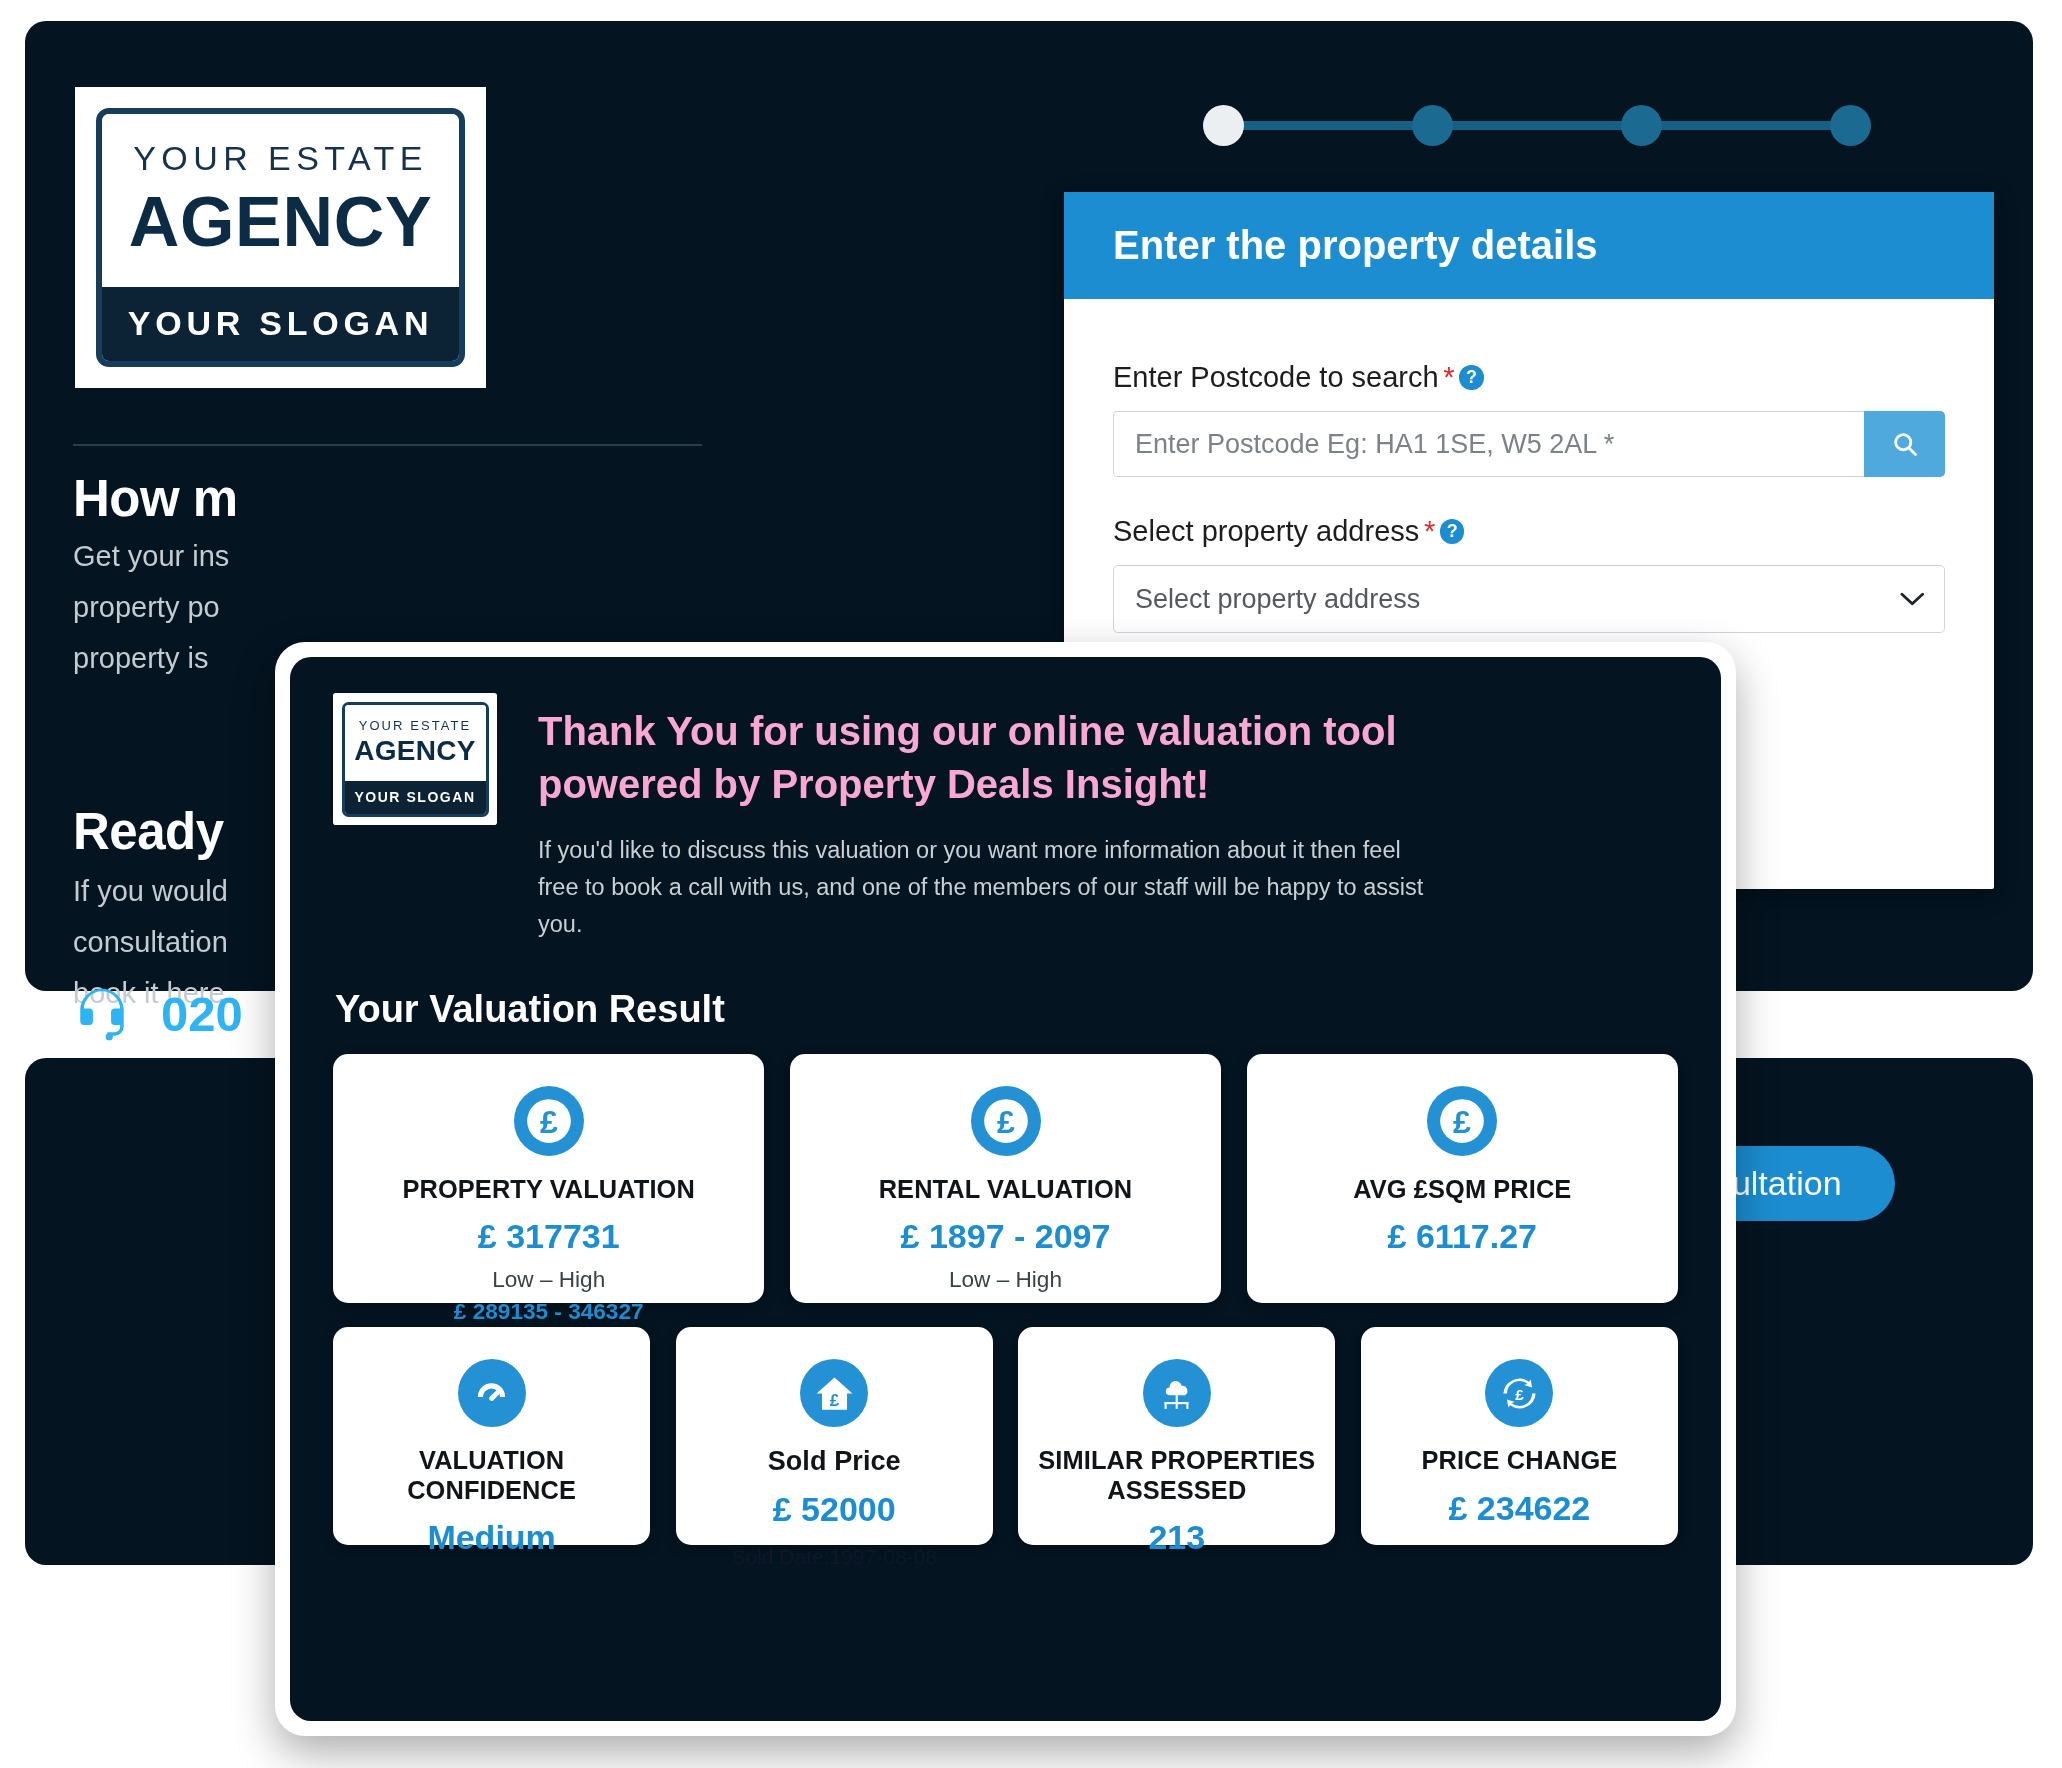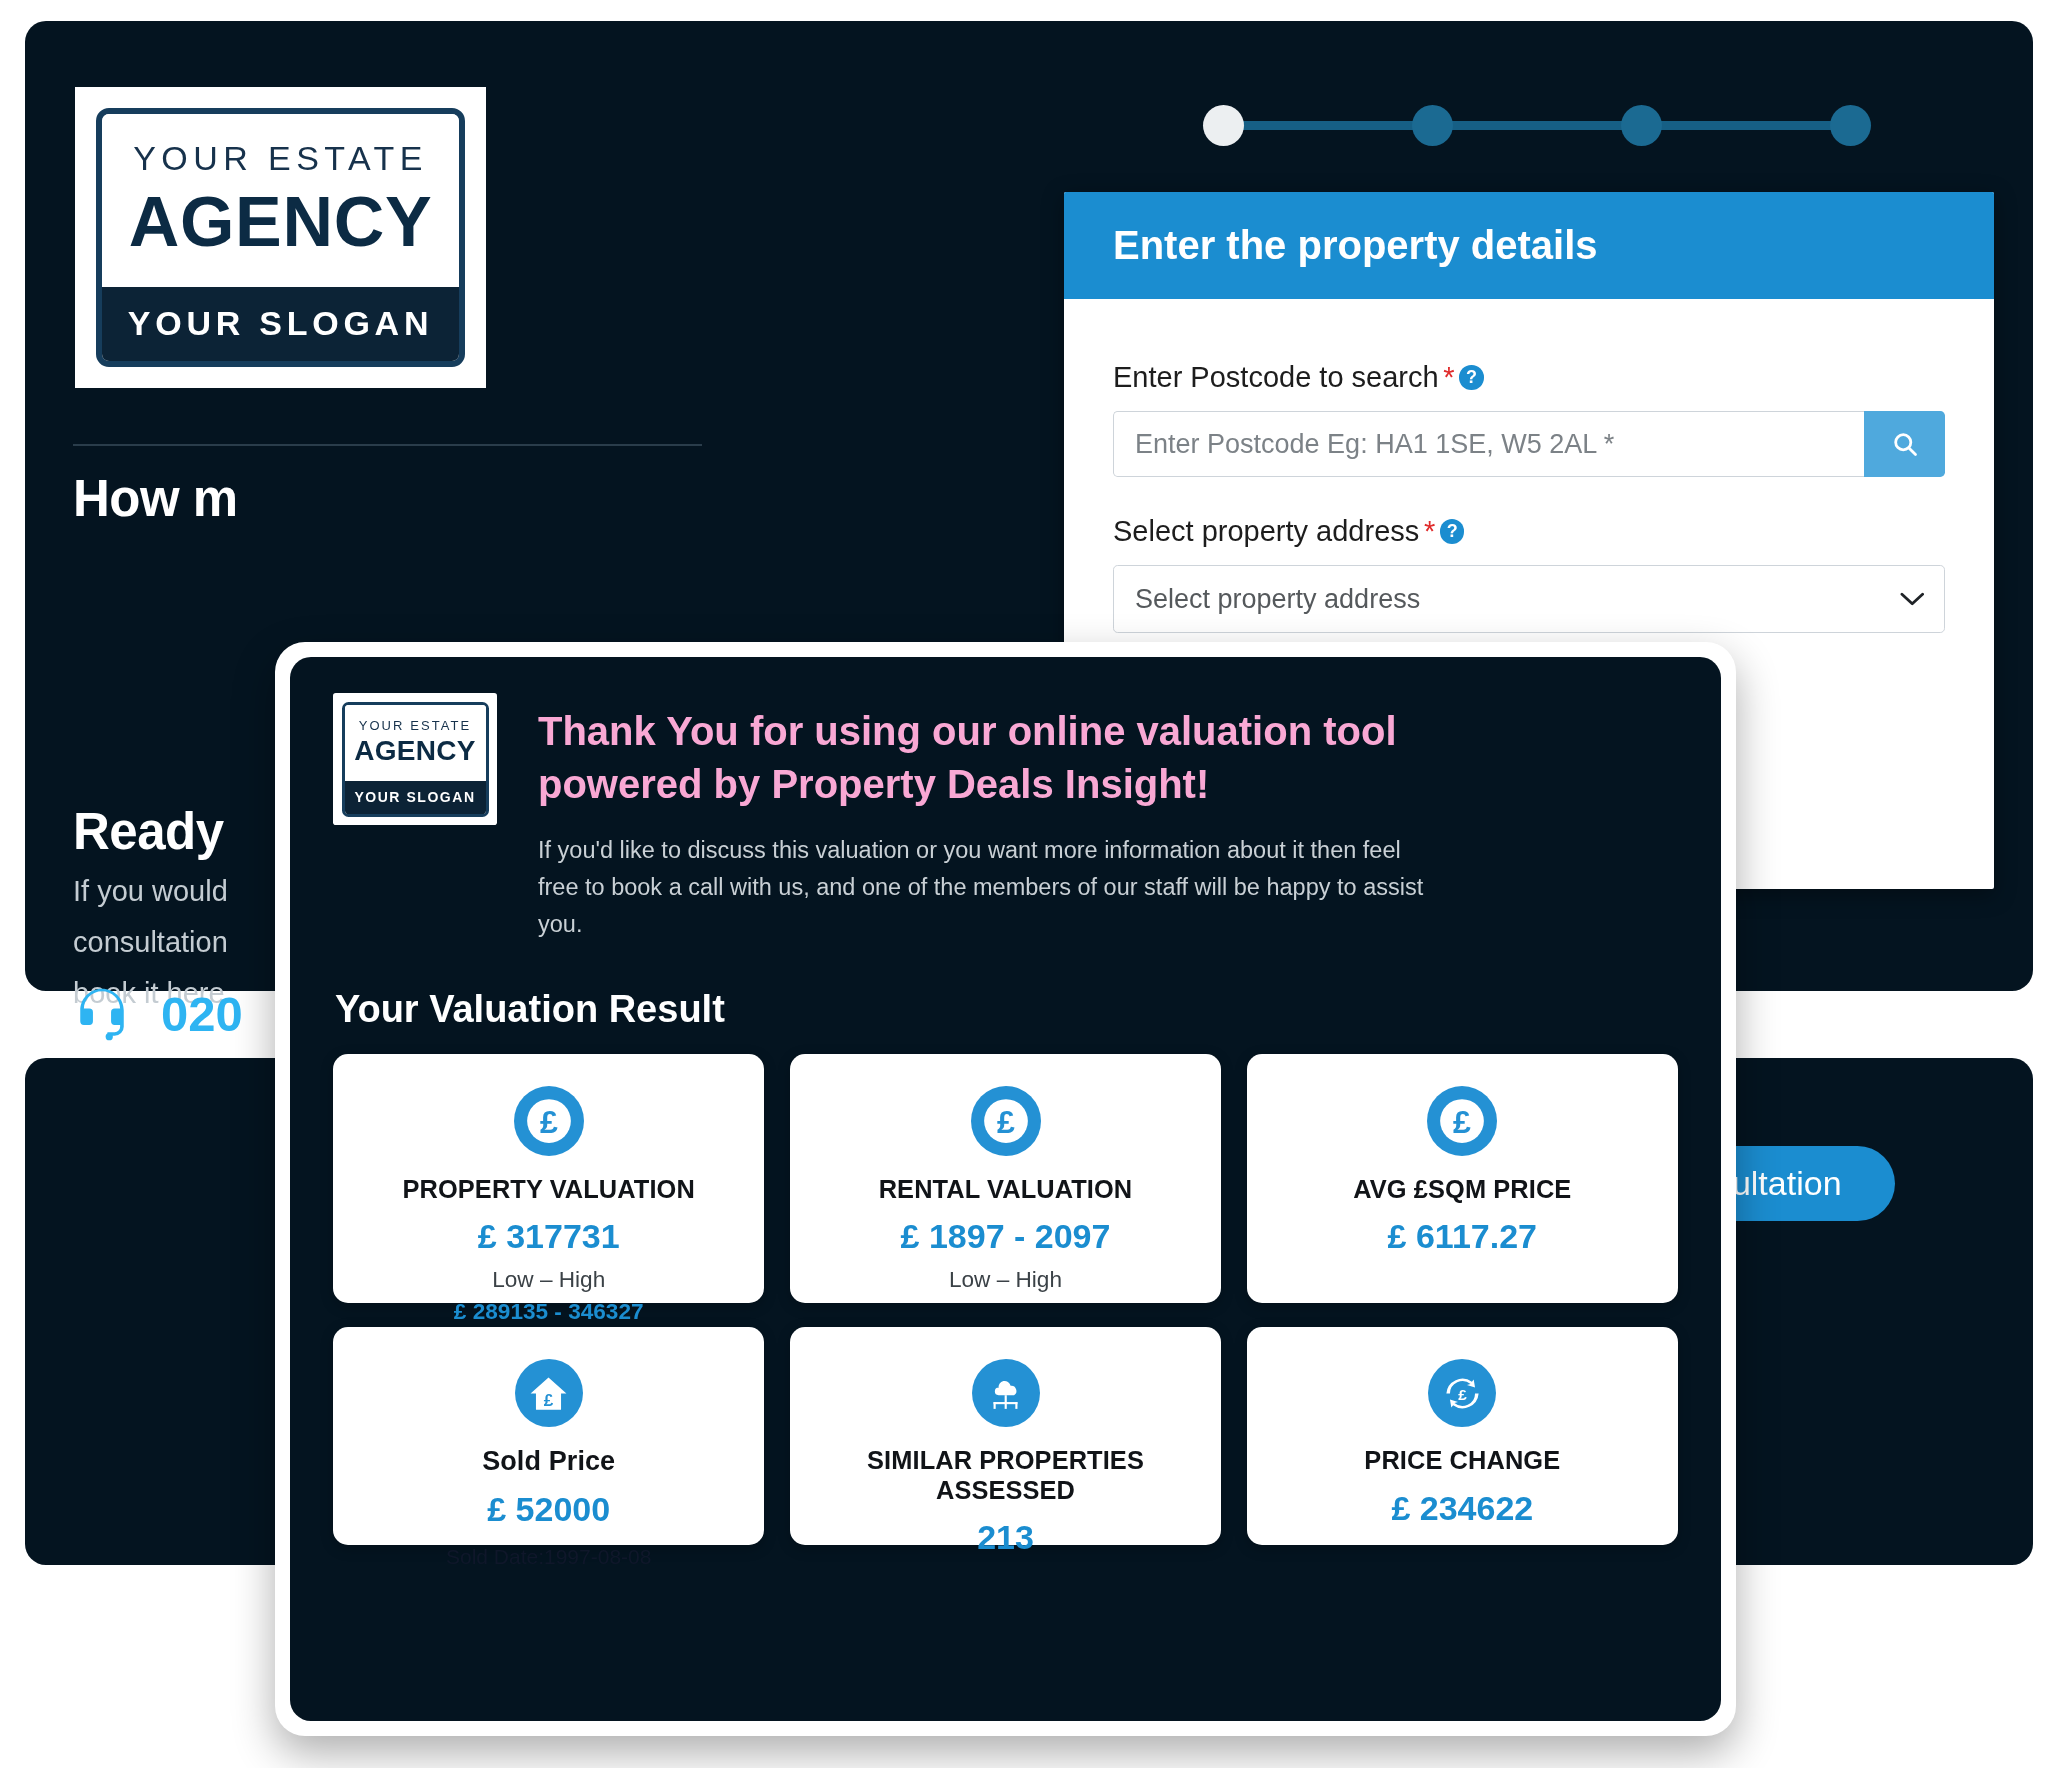--- a/index.html
+++ b/index.html
@@ -260,20 +260,25 @@
         <div class="logo-line1">YOUR ESTATE</div>
         <div class="logo-line2">AGENCY</div>
       </div>
       <div class="logo-lower">YOUR SLOGAN</div>
     </div>
   </div>
 
   <div id="divider-top"></div>
 
   <div class="dark-h1" id="heading-how">How m</div>
+  <div class="dark-p" id="para-how">
+    <div>Get your ins</div>
+    <div style="margin-top:17px">property po</div>
+    <div style="margin-top:17px">property is </div>
+  </div>
 
   <div class="dark-panel" id="panel-bottom"></div>
 
   <div class="dark-h1" id="heading-ready">Ready</div>
   <div class="dark-p" id="para-ready">
     <div>If you would</div>
     <div style="margin-top:17px">consultation</div>
     <div style="margin-top:17px">book it here</div>
   </div>
 
@@ -390,20 +395,30 @@
             </svg>
           </div>
           <div class="v-title">AVG £SQM PRICE</div>
           <div class="v-value">£ 6117.27</div>
         </div>
 
       </div>
 
       <div class="card-grid" id="row-2">
 
+        <div class="v-card">
+          <div class="v-icon">
+            <svg width="41" height="41" viewBox="0 0 48 48" fill="#ffffff">
+              <path d="M24 12c-9 0-16 7-16 16h6a10 10 0 0 1 20 0h6c0-9-7-16-16-16z"></path>
+              <path d="M32 18l-9 9a3 3 0 1 0 4 4l9-9z"></path>
+            </svg>
+          </div>
+          <div class="v-title">VALUATION CONFIDENCE</div>
+          <div class="v-value">Medium</div>
+        </div>
 
         <div class="v-card">
           <div class="v-icon">
             <svg width="43" height="43" viewBox="0 0 48 48">
               <path d="M24 6 L44 24 L38 24 L38 42 L10 42 L10 24 L4 24 Z" fill="#ffffff"></path>
               <text x="24" y="38" text-anchor="middle" font-family="Liberation Sans, sans-serif" font-size="19" font-weight="700" fill="#2491d4">£</text>
             </svg>
           </div>
           <div class="v-title tcase">Sold Price</div>
           <div class="v-value">£ 52000</div>

